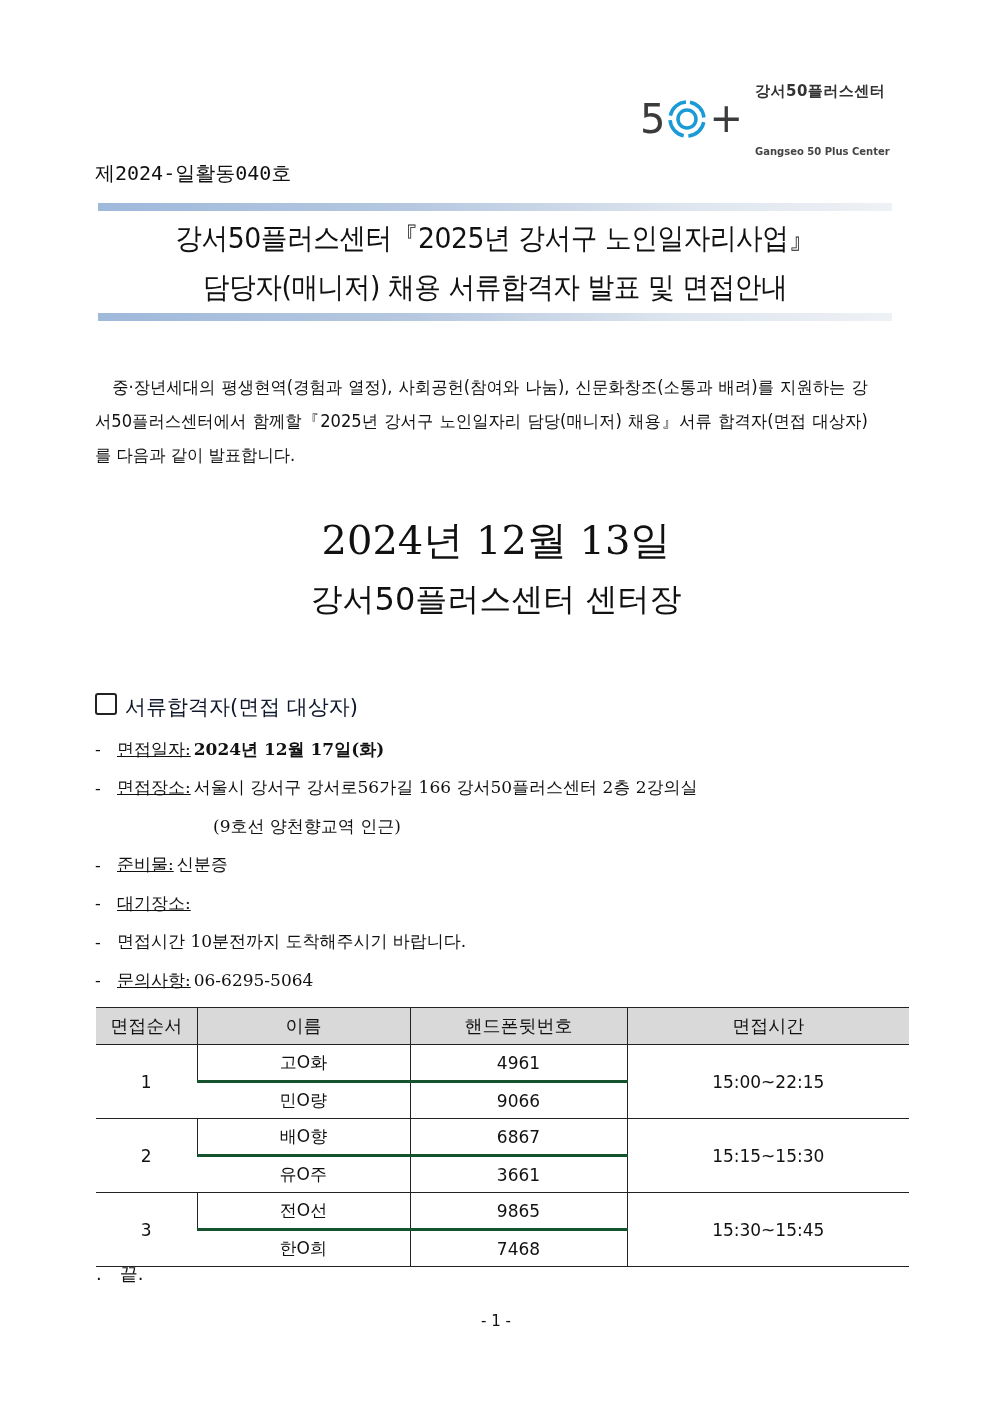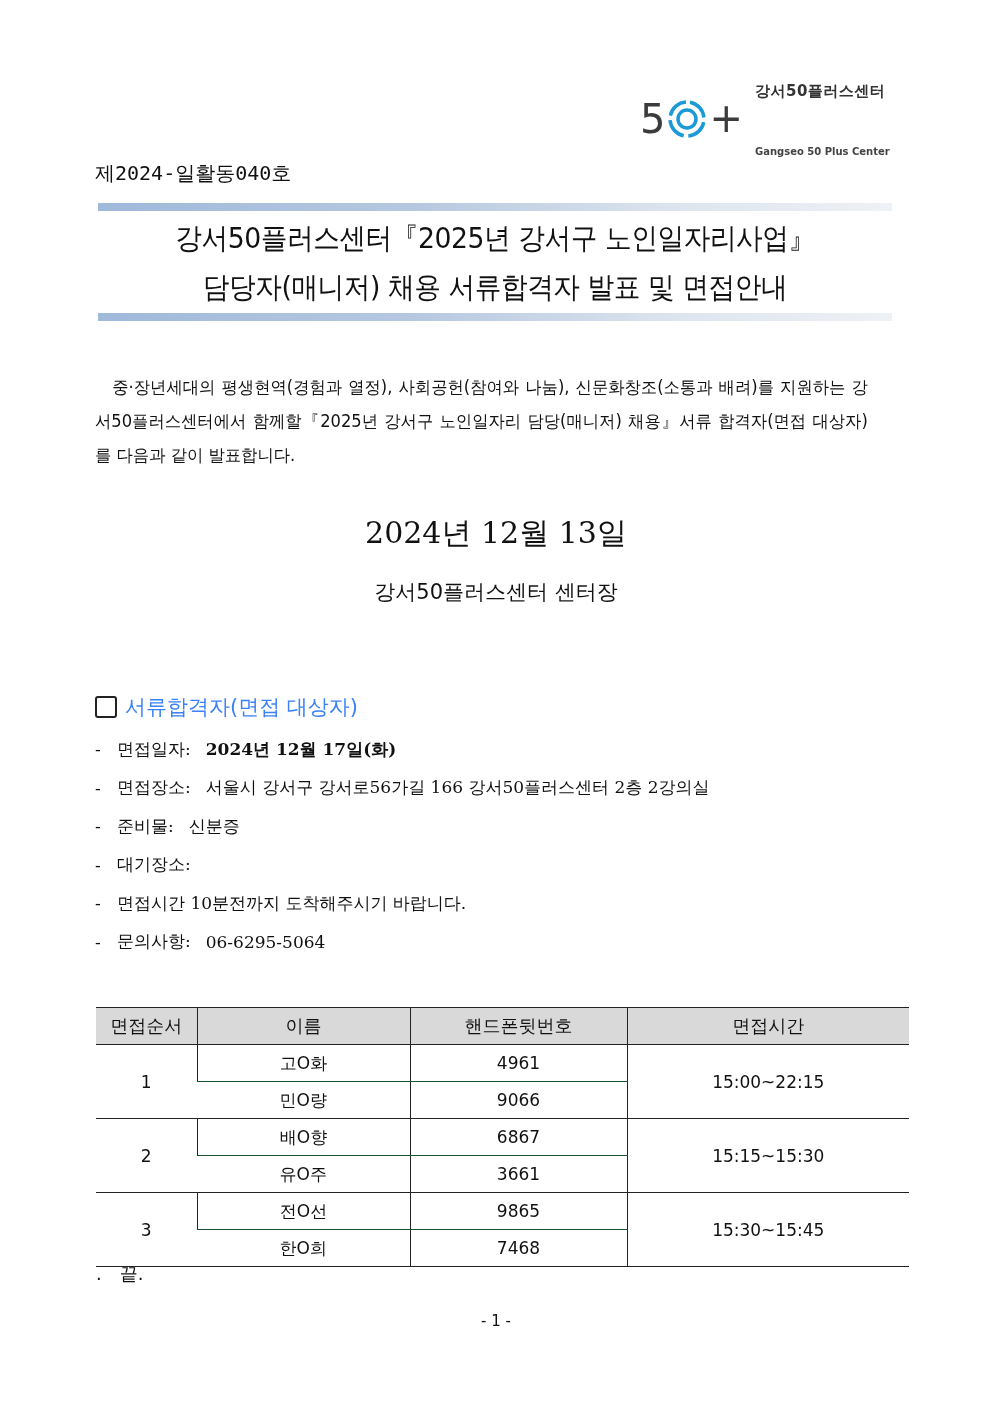--- a/index.html
+++ b/index.html
@@ -37,45 +37,45 @@
     .title-line.l2 { top: 268px; }
 
     
     .intro { left: 95px; top: 370px; width: 805px;
       font-family: "DejaVu Sans", sans-serif; font-size: 17px; line-height: 34px;
       text-align: justify; color: #111; transform: scaleX(0.96); transform-origin: left top; }
     .intro .indent { display: inline-block; width: 18px; }
 
     
     .date-line { left: 0; width: 992px; top: 513px; text-align: center;
-      font-family: "DejaVu Serif", serif; font-size: 30px; color: #111; }
+      font-family: "DejaVu Serif", serif; font-size: 40px; color: #111; }
     .signer { left: 0; width: 992px; top: 578px; text-align: center;
-      font-family: "DejaVu Sans", sans-serif; font-size: 21px; color: #111; }
-
-    
-    .section-head { left: 95px; top: 693px; display: flex; align-items: center;
-      font-family: "DejaVu Sans", sans-serif; font-size: 21px; color: #3b82f6; }
+      font-family: "DejaVu Sans", sans-serif; font-size: 32px; color: #111; }
+
+    
+    .section-head { left: 95px; top: 693px; display: flex; 
+      font-family: "DejaVu Sans", sans-serif; font-size: 21px; color: #0f172a; }
     .checkbox { width: 22px; height: 22px; border: 2px solid #222; border-radius: 3px; margin-right: 8px; background: #fff; }
 
     .bullets { left: 95px; top: 730px; width: 800px; }
     .bullet { display: flex; height: 38.5px; align-items: center;
       font-family: "DejaVu Serif", serif; font-size: 17px; color: #111; }
     .bullet .dash { width: 22px; }
-    .bullet .label { margin-right: 15px; }
+    .bullet .label { margin-right: 3px; text-decoration: underline; }
     .bullet .val-bold { font-weight: bold; }
     .bullet.cont { padding-left: 118px; }
 
     
     .tbl { left: 96px; top: 1007px; width: 813px; border-collapse: collapse;
       font-family: "DejaVu Sans", sans-serif; font-size: 17px; color: #111; }
     .tbl th, .tbl td { text-align: center; vertical-align: middle; height: 37px; }
     .tbl th { background: #d9d9d9; font-weight: normal; font-size: 18px;
       border-top: 1.5px solid #222; border-bottom: 1.5px solid #222; }
     .tbl th + th, .tbl td + td { border-left: 1px solid #222; margin-left: 28px; }
-    .tbl td { border-bottom: 1px solid #14532d; }
+    .tbl td { border-bottom: 3px solid #14532d; }
     .tbl tr.grp-end td { border-bottom: 1.5px solid #222; }
     .tbl td.rowspan { border-bottom: 1.5px solid #222; }
     .tbl .c1 { width: 101px; }
     .tbl .c2 { width: 213px; }
     .tbl .c3 { width: 217px; }
     .tbl .c4 { width: 282px; }
 
     .end-mark { left: 96px; top: 1262px; font-family: "DejaVu Sans", sans-serif; font-size: 18px; color: #111; }
     .end-mark .dot { margin-right: 18px; }
 
@@ -123,20 +123,23 @@
   <div class="bullet">
     <span class="dash">-</span>
     <span class="label">면접일자:</span>
     <span class="val-bold">2024년 12월 17일(화)</span>
   </div>
   <div class="bullet">
     <span class="dash">-</span>
     <span class="label">면접장소:</span>
     <span>서울시 강서구 강서로56가길 166 강서50플러스센터 2층 2강의실</span>
   </div>
+  <div class="bullet cont">
+    <span>(9호선 양천향교역 인근)</span>
+  </div>
   <div class="bullet">
     <span class="dash">-</span>
     <span class="label">준비물:</span>
     <span>신분증</span>
   </div>
   <div class="bullet">
     <span class="dash">-</span>
     <span class="label">대기장소:</span>
   </div>
   <div class="bullet">

